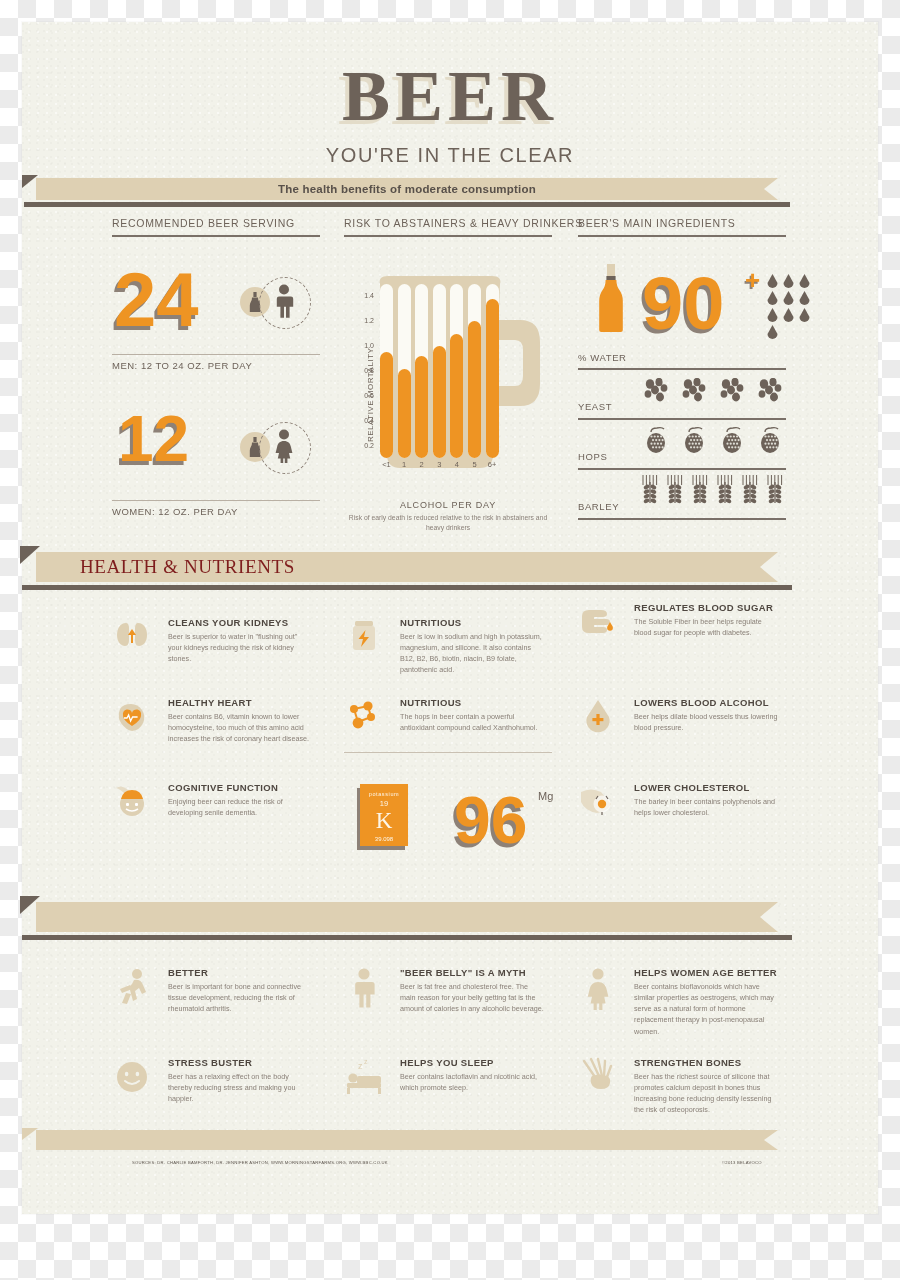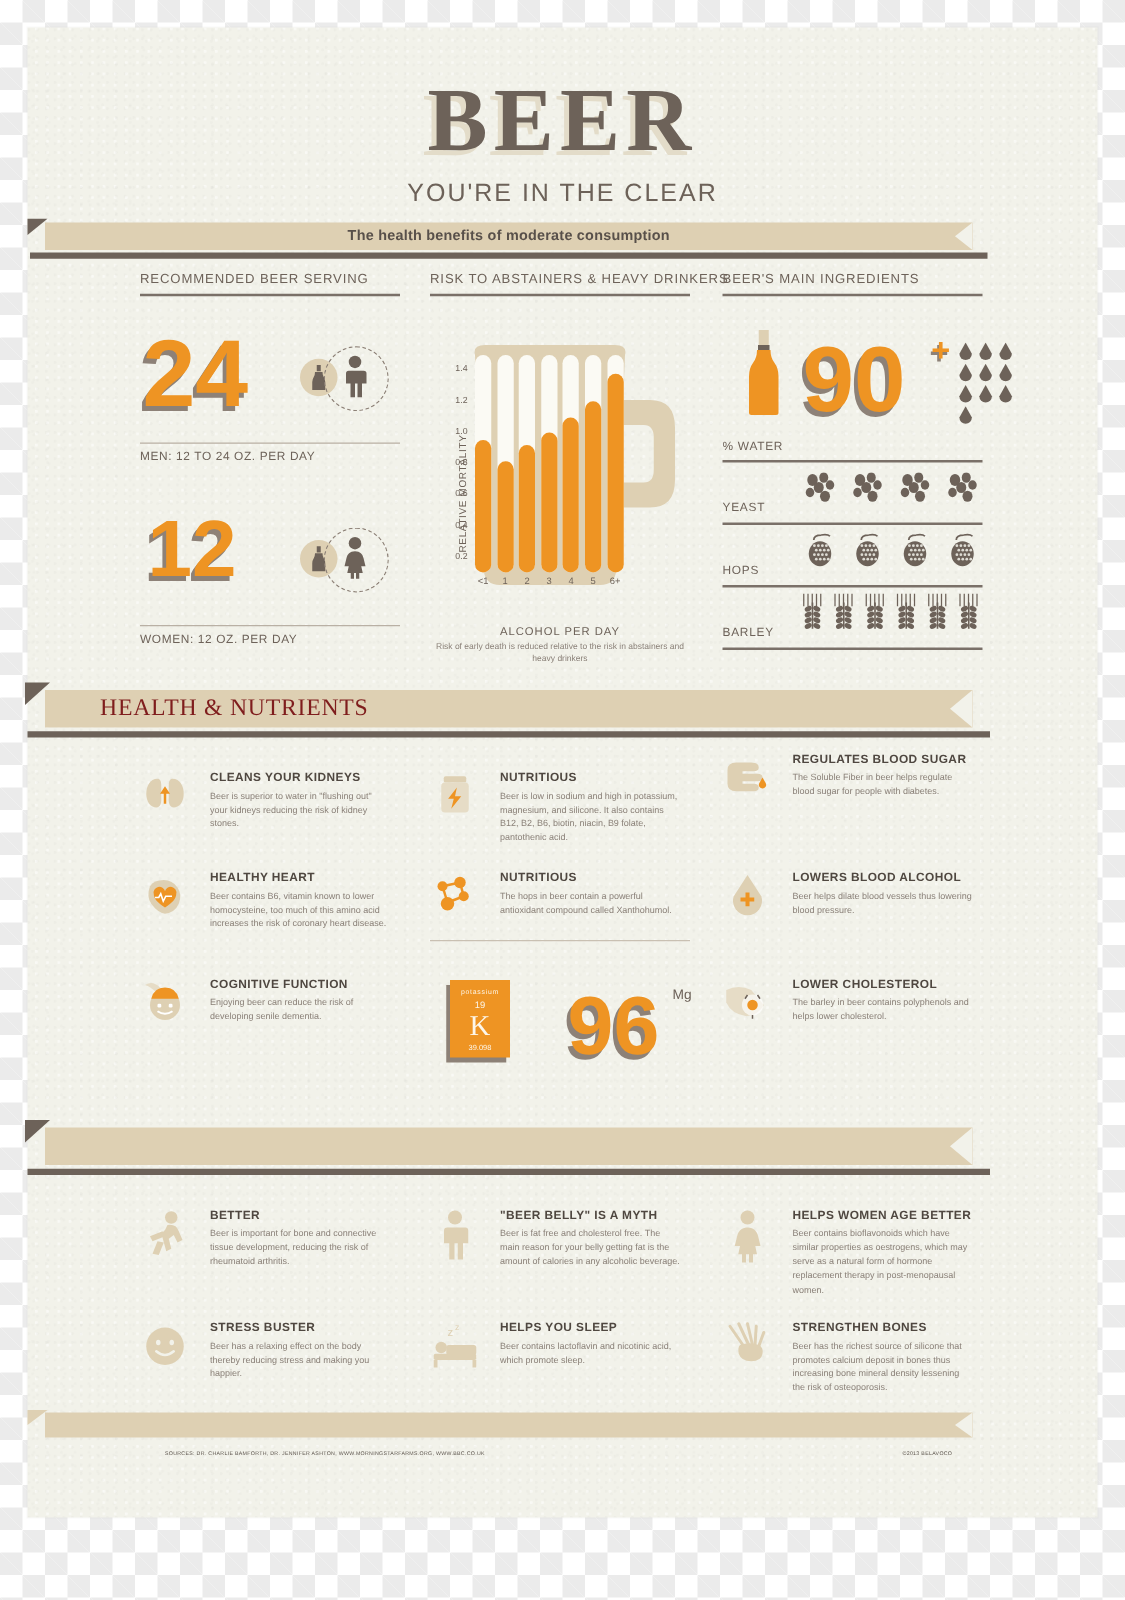--- a/index.html
+++ b/index.html
@@ -695,21 +695,21 @@
       <path d="M6 4 L17 20"></path>
               <path d="M13 2 L21 19"></path>
               <path d="M20 2 L24 19"></path>
               <path d="M27 4 L26 19"></path>
       <path d="M33 9 L29 20"></path>
             </g>
       <path d="M14 19 q8 -3 15 0 q4 2 3 7 q-1 6 -9 6 q-8 0 -10 -6 q-1 -5 1 -7 z" fill="#ded0b3"></path>
           </svg>
           <div style="margin-left:56px;">
             <div class="item-title">STRENGTHEN BONES</div>
-            <div class="item-body">Beer has the richest source of silicone that promotes calcium deposit in bones thus increasing bone mineral density lessening the risk of osteoporosis.</div>
+            <div class="item-body">Beer has the richest source of silicone that promotes calcium deposit in bones thus increasing bone reducing density lessening the risk of osteoporosis.</div>
           </div>
         </div>
       </div>
 
   <div class="ribbon" style="left:14px;top:1108px;width:742px;height:20px;background:#ded0b3;">
     <div class="tail" style="border-left-color:#ded0b3;border-bottom-width:12px;top:-2px;"></div>
     <div class="notch-r" style="height:20px;"></div>
   </div>
   <div class="foot-src" style="left:110px;top:1138px;">SOURCES: DR. CHARLIE BAMFORTH, DR. JENNIFER ASHTON, WWW.MORNINGSTARFARMS.ORG, WWW.BBC.CO.UK</div>
   <div class="foot-cr" style="left:700px;top:1138px;">©2013 BELAVOCO</div>

